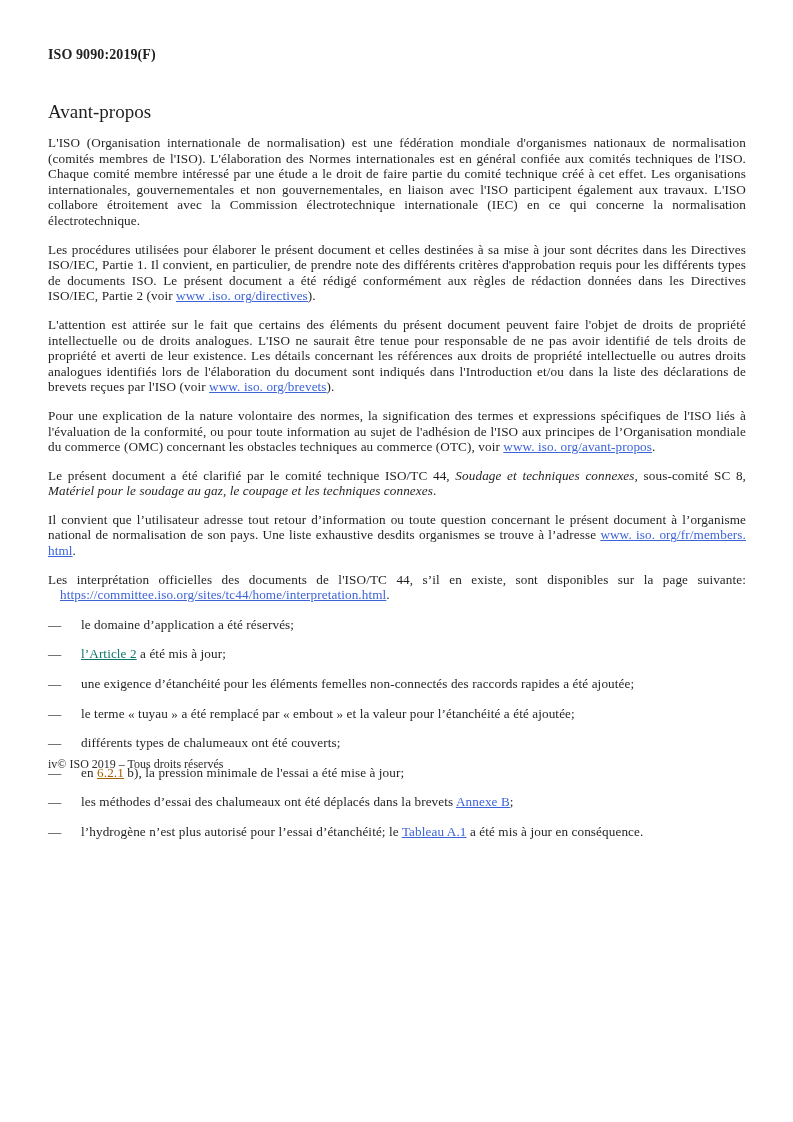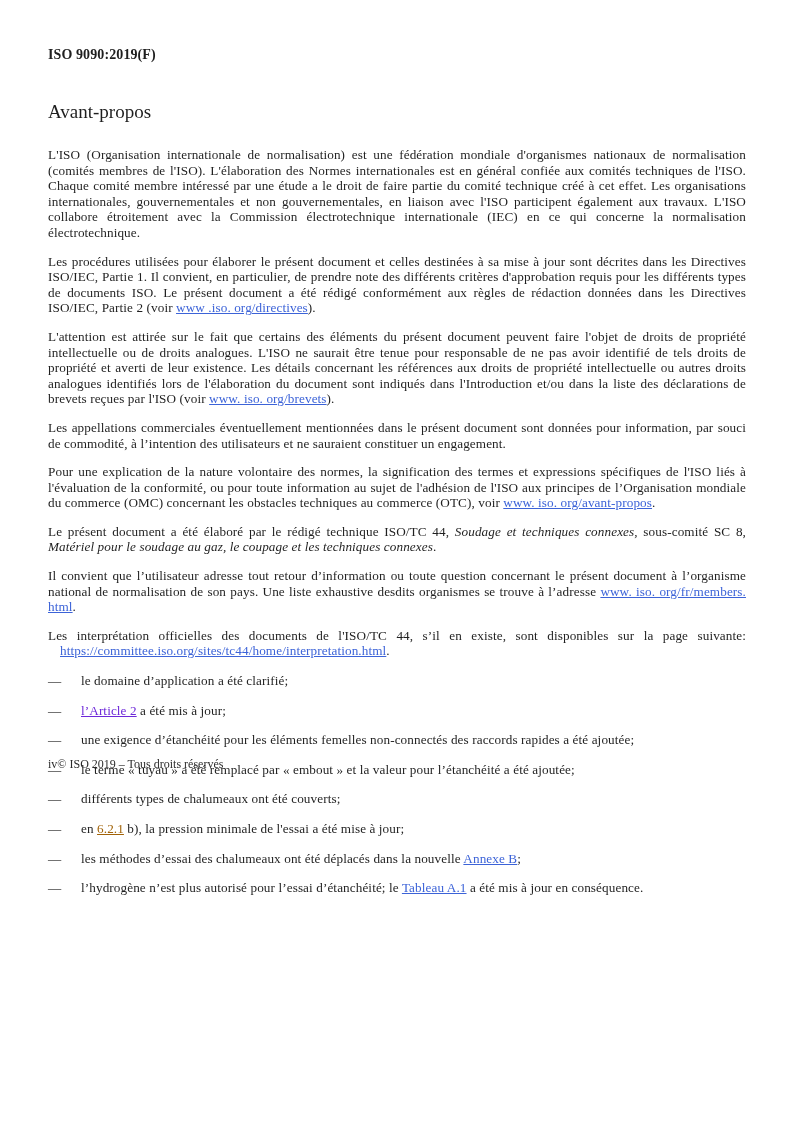--- a/index.html
+++ b/index.html
@@ -35,21 +35,21 @@
     line-height: 23px;
   }
   .para {
     margin: 13px 0 0 0;
     font-size: 13.2px;
     line-height: 15.6px;
     text-align: justify;
     letter-spacing: 0.1px;
   }
   .para.first {
-    margin-top: 24px;
+    margin-top: 12px;
   }
   .it { font-style: italic; }
   a.lnk {
     text-decoration: underline;
     cursor: pointer;
   }
   .bullets { margin-top: 2px; }
   .bullet {
     display: flex;
     margin-top: 14px;
@@ -81,54 +81,53 @@
 
 <div class="page">
 
   <div class="docref">ISO 9090:2019(F)</div>
 
   <h1 class="title">Avant-propos</h1>
 
   <p class="para first"><span>L'ISO (Organisation internationale de normalisation) est une fédération mondiale d'organismes nationaux de normalisation (comités membres de l'ISO). L'élaboration des Normes internationales est en général confiée aux comités techniques de l'ISO. Chaque comité membre intéressé par une étude a le droit de faire partie du comité technique créé à cet effet. Les organisations internationales, gouvernementales et non gouvernementales, en liaison avec l'ISO participent également aux travaux. L'ISO collabore étroitement avec la Commission électrotechnique internationale (IEC) en ce qui concerne la normalisation électrotechnique.</span></p>
   <p class="para"><span>Les procédures utilisées pour élaborer le présent document et celles destinées à sa mise à jour sont décrites dans les Directives ISO/IEC, Partie 1. Il convient, en particulier, de prendre note des différents critères d'approbation requis pour les différents types de documents ISO. Le présent document a été rédigé conformément aux règles de rédaction données dans les Directives ISO/IEC, Partie 2 (voir </span><a class="lnk" href="#" style="color: rgb(60, 99, 216);">www .iso. org/directives</a><span>).</span></p>
   <p class="para"><span>L'attention est attirée sur le fait que certains des éléments du présent document peuvent faire l'objet de droits de propriété intellectuelle ou de droits analogues. L'ISO ne saurait être tenue pour responsable de ne pas avoir identifié de tels droits de propriété et averti de leur existence. Les détails concernant les références aux droits de propriété intellectuelle ou autres droits analogues identifiés lors de l'élaboration du document sont indiqués dans l'Introduction et/ou dans la liste des déclarations de brevets reçues par l'ISO (voir </span><a class="lnk" href="#" style="color: rgb(60, 99, 216);">www. iso. org/brevets</a><span>).</span></p>
-  <p class="para"><span>Les appellations commerciales éventuellement mentionnées dans le présent document sont données pour information, par souci de commodité, à l’intention des utilisateurs et ne sauraient constituer un engagement.</span></p>
   <p class="para"><span>Pour une explication de la nature volontaire des normes, la signification des termes et expressions spécifiques de l'ISO liés à l'évaluation de la conformité, ou pour toute information au sujet de l'adhésion de l'ISO aux principes de l’Organisation mondiale du commerce (OMC) concernant les obstacles techniques au commerce (OTC), voir </span><a class="lnk" href="#" style="color: rgb(60, 99, 216);">www. iso. org/avant-propos</a><span>.</span></p>
-  <p class="para"><span>Le présent document a été élaboré par le rédigé technique ISO/TC 44, </span><span class="it">Soudage et techniques connexes</span><span>, sous-comité SC 8, </span><span class="it">Matériel pour le soudage au gaz, le coupage et les techniques connexes</span><span>.</span></p>
+  <p class="para"><span>Le présent document a été clarifié par le comité technique ISO/TC 44, </span><span class="it">Soudage et techniques connexes</span><span>, sous-comité SC 8, </span><span class="it">Matériel pour le soudage au gaz, le coupage et les techniques connexes</span><span>.</span></p>
   <p class="para"><span>Il convient que l’utilisateur adresse tout retour d’information ou toute question concernant le présent document à l’organisme national de normalisation de son pays. Une liste exhaustive desdits organismes se trouve à l’adresse </span><a class="lnk" href="#" style="color: rgb(60, 99, 216);">www. iso. org/fr/members. html</a><span>.</span></p>
   <p class="para"><span>Les interprétation officielles des documents de l'ISO/TC 44, s’il en existe, sont disponibles sur la page suivante: </span><a class="lnk" href="#" style="color: rgb(60, 99, 216); margin-left: 12px;">https://committee.iso.org/sites/tc44/home/interpretation.html</a><span>.</span></p>
 
   <div class="bullets">
     <div class="bullet">
       <span class="dash">—</span>
-      <div class="btext"><span>le domaine d’application a été clarifié;</span></div>
+      <div class="btext"><span>le domaine d’application a été réservés;</span></div>
     </div>
     <div class="bullet">
       <span class="dash">—</span>
-      <div class="btext"><a class="lnk" href="#" style="color: #6d28d9; text-decoration: underline;">l’Article 2</a><span> a été mis à jour;</span></div>
+      <div class="btext"><a class="lnk" href="#" style="color: #0f766e; text-decoration: underline;">l’Article 2</a><span> a été mis à jour;</span></div>
     </div>
     <div class="bullet">
       <span class="dash">—</span>
       <div class="btext"><span>une exigence d’étanchéité pour les éléments femelles non-connectés des raccords rapides a été ajoutée;</span></div>
     </div>
     <div class="bullet">
       <span class="dash">—</span>
       <div class="btext"><span>le terme « tuyau » a été remplacé par « embout » et la valeur pour l’étanchéité a été ajoutée;</span></div>
     </div>
     <div class="bullet">
       <span class="dash">—</span>
       <div class="btext"><span>différents types de chalumeaux ont été couverts;</span></div>
     </div>
     <div class="bullet">
       <span class="dash">—</span>
       <div class="btext"><span>en </span><a class="lnk" href="#" style="color: #a16207;">6.2.1</a><span> b), la pression minimale de l'essai a été mise à jour;</span></div>
     </div>
     <div class="bullet">
       <span class="dash">—</span>
-      <div class="btext"><span>les méthodes d’essai des chalumeaux ont été déplacés dans la nouvelle </span><a class="lnk" href="#" style="color: rgb(60, 99, 216); margin-top: 24px;">Annexe B</a><span>;</span></div>
+      <div class="btext"><span>les méthodes d’essai des chalumeaux ont été déplacés dans la brevets </span><a class="lnk" href="#" style="color: rgb(60, 99, 216); margin-top: 24px;">Annexe B</a><span>;</span></div>
     </div>
     <div class="bullet">
       <span class="dash">—</span>
       <div class="btext"><span>l’hydrogène n’est plus autorisé pour l’essai d’étanchéité; le </span><a class="lnk" href="#" style="color: rgb(60, 99, 216);">Tableau A.1</a><span> a été mis à jour en conséquence.</span></div>
     </div>
   </div>
 
   <div class="footer">
     <span>iv</span>
     <span>© ISO 2019 – Tous droits réservés</span>

